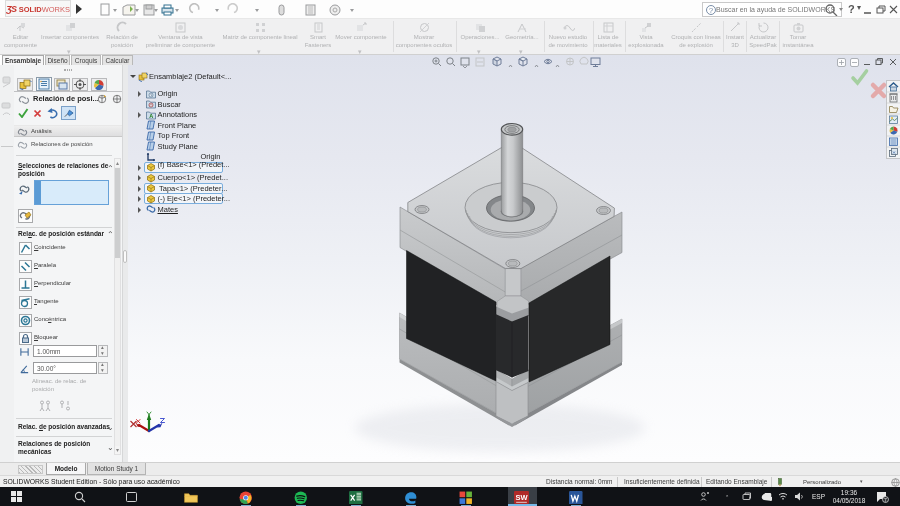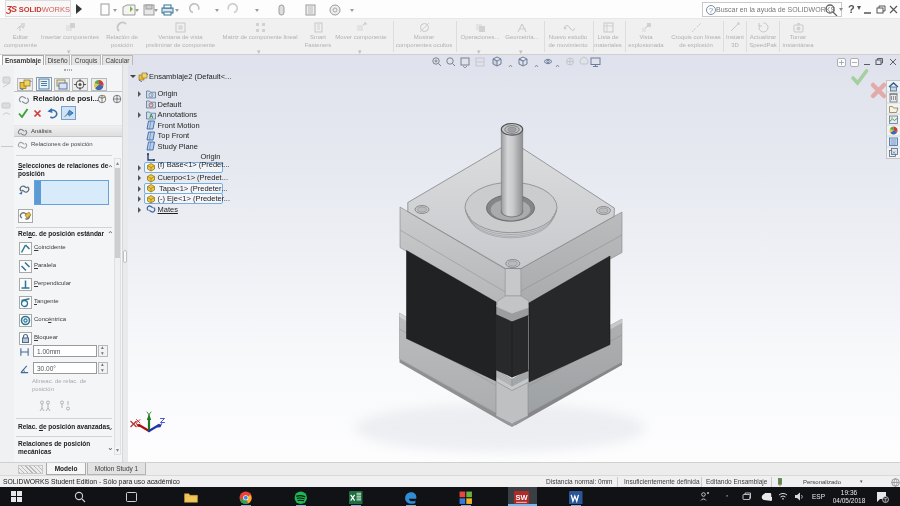--- a/index.html
+++ b/index.html
@@ -414,32 +414,32 @@
         <path d="M0.5 2 h3 l1 1.2 h5 v5.8 h-9 z" fill="#cddcea" stroke="#4a6a8a" stroke-width="0.7"></path>
         <circle cx="5" cy="6" r="2" fill="#e8eef4" stroke="#4a6a8a" stroke-width="0.6"></circle>
         <path d="M5 4.8 V6 l1 0.8" fill="none" stroke="#4a6a8a" stroke-width="0.6"></path>
       </svg></div>
 <div class="abs" style="left:157.5px;top:89.4px;white-space:nowrap;">Origin</div>
 <div class="abs" style="left:146px;top:99.3px;"><svg width="10" height="10" viewBox="0 0 10 10">
         <path d="M0.5 2 h3 l1 1.2 h5 v5.8 h-9 z" fill="#cddcea" stroke="#4a6a8a" stroke-width="0.7"></path>
         <circle cx="5" cy="6" r="2" fill="#e8eef4" stroke="#a03030" stroke-width="0.7"></circle>
         <path d="M4 6.5 l1 -1.2 1 1.2" fill="none" stroke="#a03030" stroke-width="0.6"></path>
       </svg></div>
-<div class="abs" style="left:157.5px;top:99.9px;white-space:nowrap;">Default</div>
+<div class="abs" style="left:157.5px;top:99.9px;white-space:nowrap;">Buscar</div>
 <div class="abs" style="left:138px;top:112.0px;width:0;height:0;border-left:3.5px solid #555;border-top:3px solid transparent;border-bottom:3px solid transparent;"></div>
 <div class="abs" style="left:146px;top:109.8px;"><svg width="10" height="10" viewBox="0 0 10 10">
         <path d="M0.5 2 h3 l1 1.2 h5 v5.8 h-9 z" fill="#cddcea" stroke="#4a6a8a" stroke-width="0.7"></path>
         <text x="5.2" y="8.2" font-size="5.5" fill="#1a7a1a" text-anchor="middle" font-weight="bold">A</text>
       </svg></div>
 <div class="abs" style="left:157.5px;top:110.4px;white-space:nowrap;">Annotations</div>
 <div class="abs" style="left:146px;top:120.3px;"><svg width="11" height="10" viewBox="0 0 11 10">
         <path d="M2.5 1 h6 l-1.5 8 h-6 z" fill="#b8cfe8" stroke="#3a68a8" stroke-width="0.9"></path>
         <path d="M4.8 1 l-1.3 8" stroke="#3a68a8" stroke-width="0.5"></path>
       </svg></div>
-<div class="abs" style="left:157.5px;top:120.9px;white-space:nowrap;">Front Motion</div>
+<div class="abs" style="left:157.5px;top:120.9px;white-space:nowrap;">Front Plane</div>
 <div class="abs" style="left:146px;top:130.8px;"><svg width="11" height="10" viewBox="0 0 11 10">
         <path d="M2.5 1 h6 l-1.5 8 h-6 z" fill="#b8cfe8" stroke="#3a68a8" stroke-width="0.9"></path>
         <path d="M4.8 1 l-1.3 8" stroke="#3a68a8" stroke-width="0.5"></path>
       </svg></div>
 <div class="abs" style="left:157.5px;top:131.4px;white-space:nowrap;">Top Front</div>
 <div class="abs" style="left:146px;top:141.3px;"><svg width="11" height="10" viewBox="0 0 11 10">
         <path d="M2.5 1 h6 l-1.5 8 h-6 z" fill="#b8cfe8" stroke="#3a68a8" stroke-width="0.9"></path>
         <path d="M4.8 1 l-1.3 8" stroke="#3a68a8" stroke-width="0.5"></path>
       </svg></div>
 <div class="abs" style="left:157.5px;top:141.9px;white-space:nowrap;">Study Plane</div>

